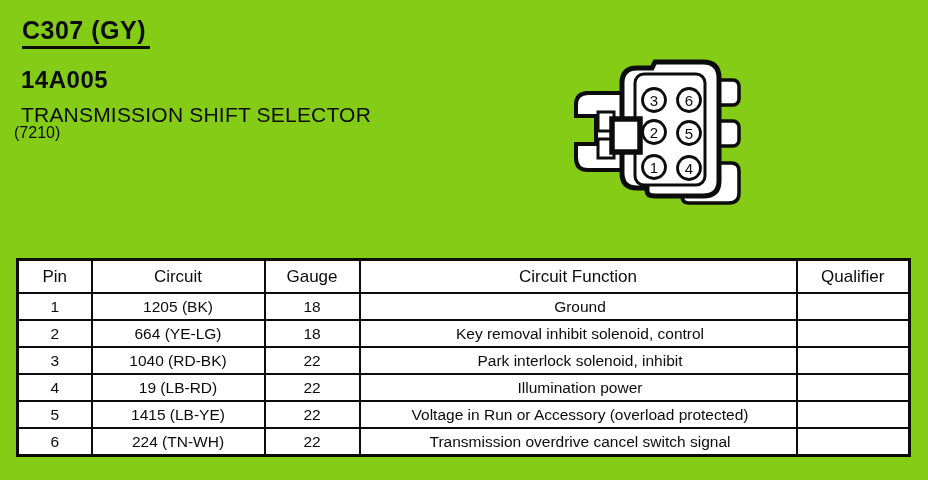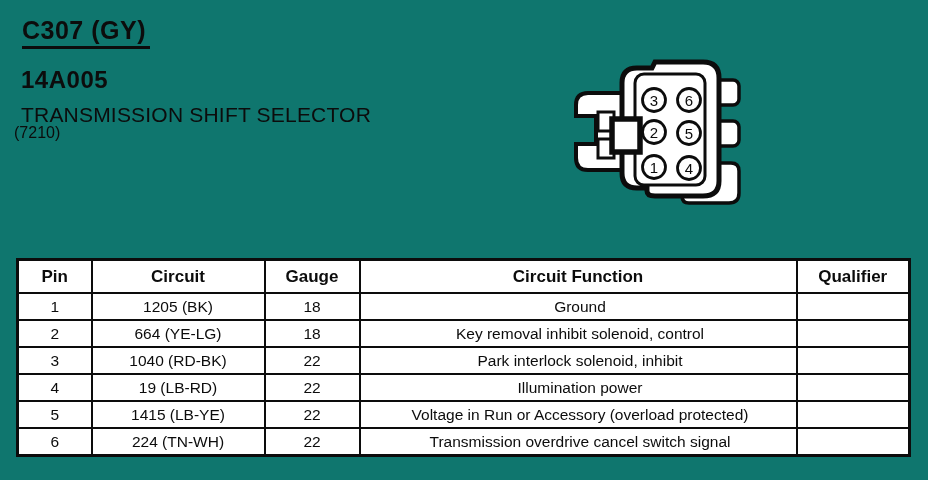--- a/index.html
+++ b/index.html
@@ -4,21 +4,21 @@
 <style>
   html, body {
     margin: 0;
     padding: 0;
     background: #ffffff;
   }
   .page {
     position: relative;
     width: 928px;
     height: 480px;
-    background: #0f766e;
+    background: #84cc16;
     overflow: hidden;
     font-family: "Liberation Sans", sans-serif;
     color: #0c0c0c;
   }
 
   
   .connector-id {
     position: absolute;
     left: 22px;
     top: 16px;
@@ -79,21 +79,21 @@
     border: 3px solid #0c0c0c;
   }
   .pin-table th, .pin-table td {
     border: 2px solid #0c0c0c;
     overflow: hidden;
     white-space: nowrap;
   }
   .pin-table th {
     height: 31px;
     font-size: 17px;
-    font-weight: bold;
+    font-weight: normal;
     text-align: center;
     padding: 0;
   }
   .pin-table td {
     height: 25px;
     font-size: 15.5px;
     font-weight: normal;
     padding: 0;
     text-align: center;
     vertical-align: middle;

